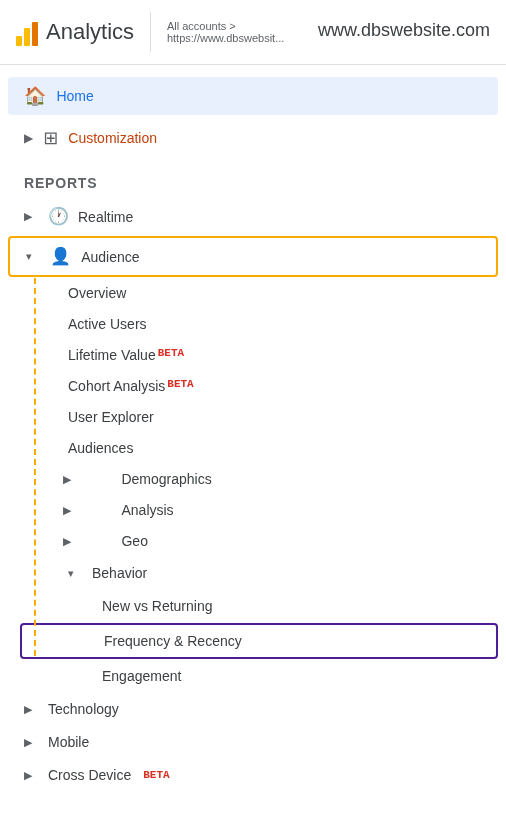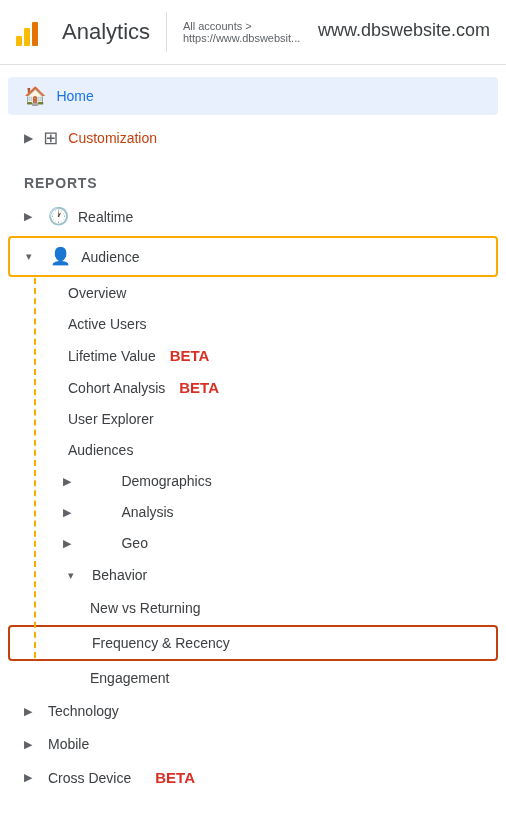--- a/index.html
+++ b/index.html
@@ -15,21 +15,21 @@
     .header {
       display: flex;
       align-items: center;
       padding: 12px 16px;
       border-bottom: 1px solid #e0e0e0;
       background: #fff;
     }
     .header-logo {
       display: flex;
       align-items: center;
-      gap: 24px;
+      gap: 8px;
     }
     .logo-bars {
       display: flex;
       align-items: flex-end;
       gap: 2px;
       height: 28px;
     }
     .bar1 { width: 6px; height: 10px; background: #fbbc04; border-radius: 1px; }
     .bar2 { width: 6px; height: 18px; background: #fbbc04; border-radius: 1px; }
     .bar3 { width: 6px; height: 24px; background: #e37400; border-radius: 1px; }
@@ -184,36 +184,37 @@
       position: absolute;
       left: 34px;
       top: 0;
       bottom: 36px;
       width: 0;
       border-left: 2px dashed #f9ab00;
     }
 
     .sub-item {
       display: flex;
-      align-items: flex-end;
+      align-items: flex-start;
       padding: 7px 16px 7px 60px;
       margin: 1px 8px;
       border-radius: 4px;
       cursor: pointer;
     }
     .sub-item .label {
       color: #3c4043;
       font-size: 14px;
     }
     .beta-badge {
-      font-size: 15px;
+      font-size: 11px;
       color: #d93025;
       font-weight: 600;
       vertical-align: super;
-      margin-left: 14px;
+      margin-left: 2px;
+      font-family: Liberation Mono, monospace;
     }
 
     
     .behavior-header {
       display: flex;
       align-items: center;
       gap: 10px;
       padding: 8px 16px 8px 60px;
       margin: 1px 8px;
       border-radius: 4px;
@@ -223,41 +224,41 @@
       color: #5f6368;
       font-size: 11px;
       width: 14px;
     }
     .behavior-header .label {
       color: #3c4043;
       font-size: 14px;
     }
 
     .behavior-sub-items {
-      padding-left: 0;
+      padding-left: 12px;
     }
 
     .behavior-sub-item {
       padding: 7px 16px 7px 82px;
       margin: 1px 8px;
       border-radius: 4px;
       cursor: pointer;
     }
     .behavior-sub-item .label {
       color: #3c4043;
       font-size: 14px;
     }
 
     
     .freq-recency-item {
       padding: 7px 16px 7px 82px;
       margin: 1px 8px;
       border-radius: 4px;
       cursor: pointer;
-      border: 2px solid #c2410c;
+      border: 2px solid #4c1d95;
     }
     .freq-recency-item .label {
       color: #3c4043;
       font-size: 14px;
     }
 
     
     .sub-item-expandable {
       display: flex;
       align-items: center;

